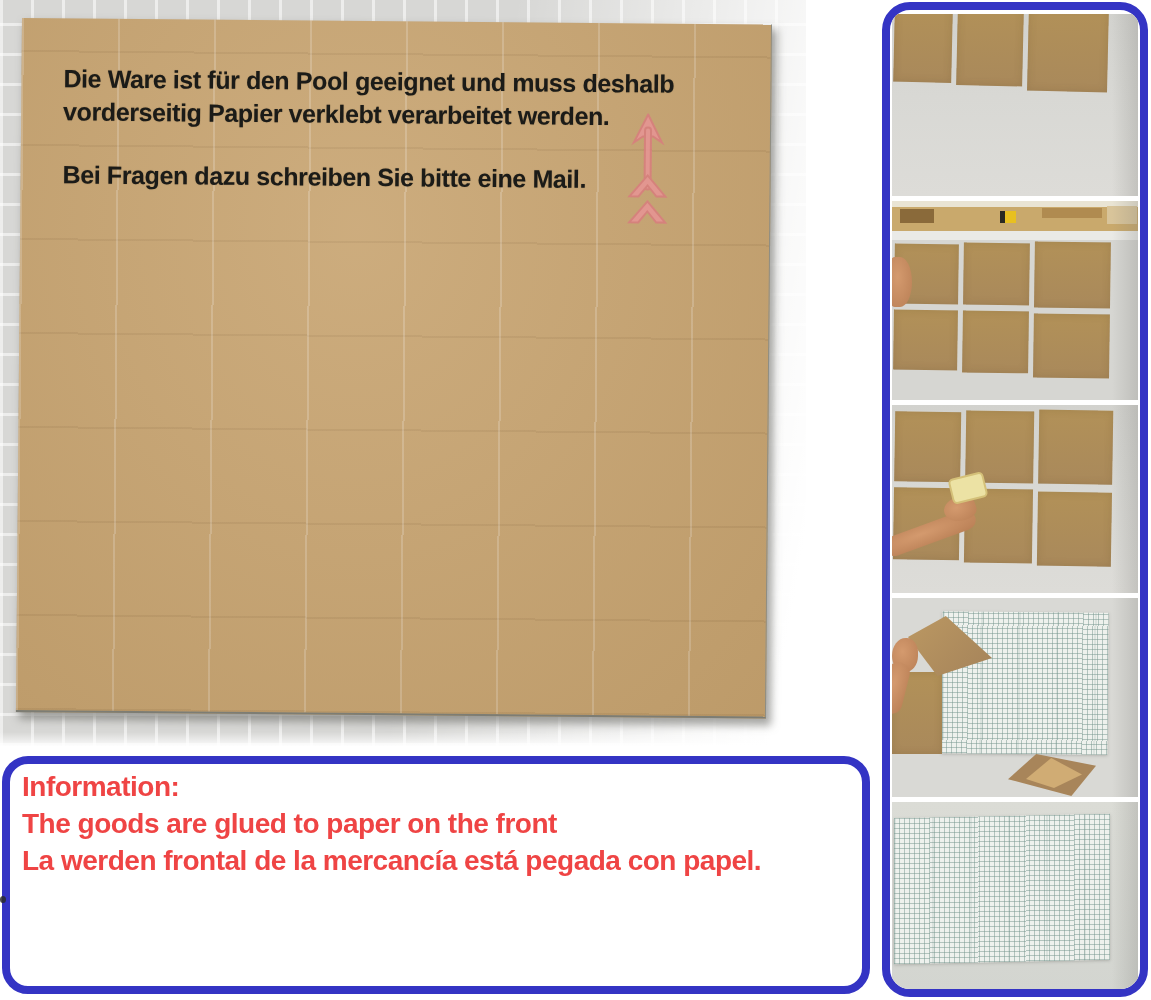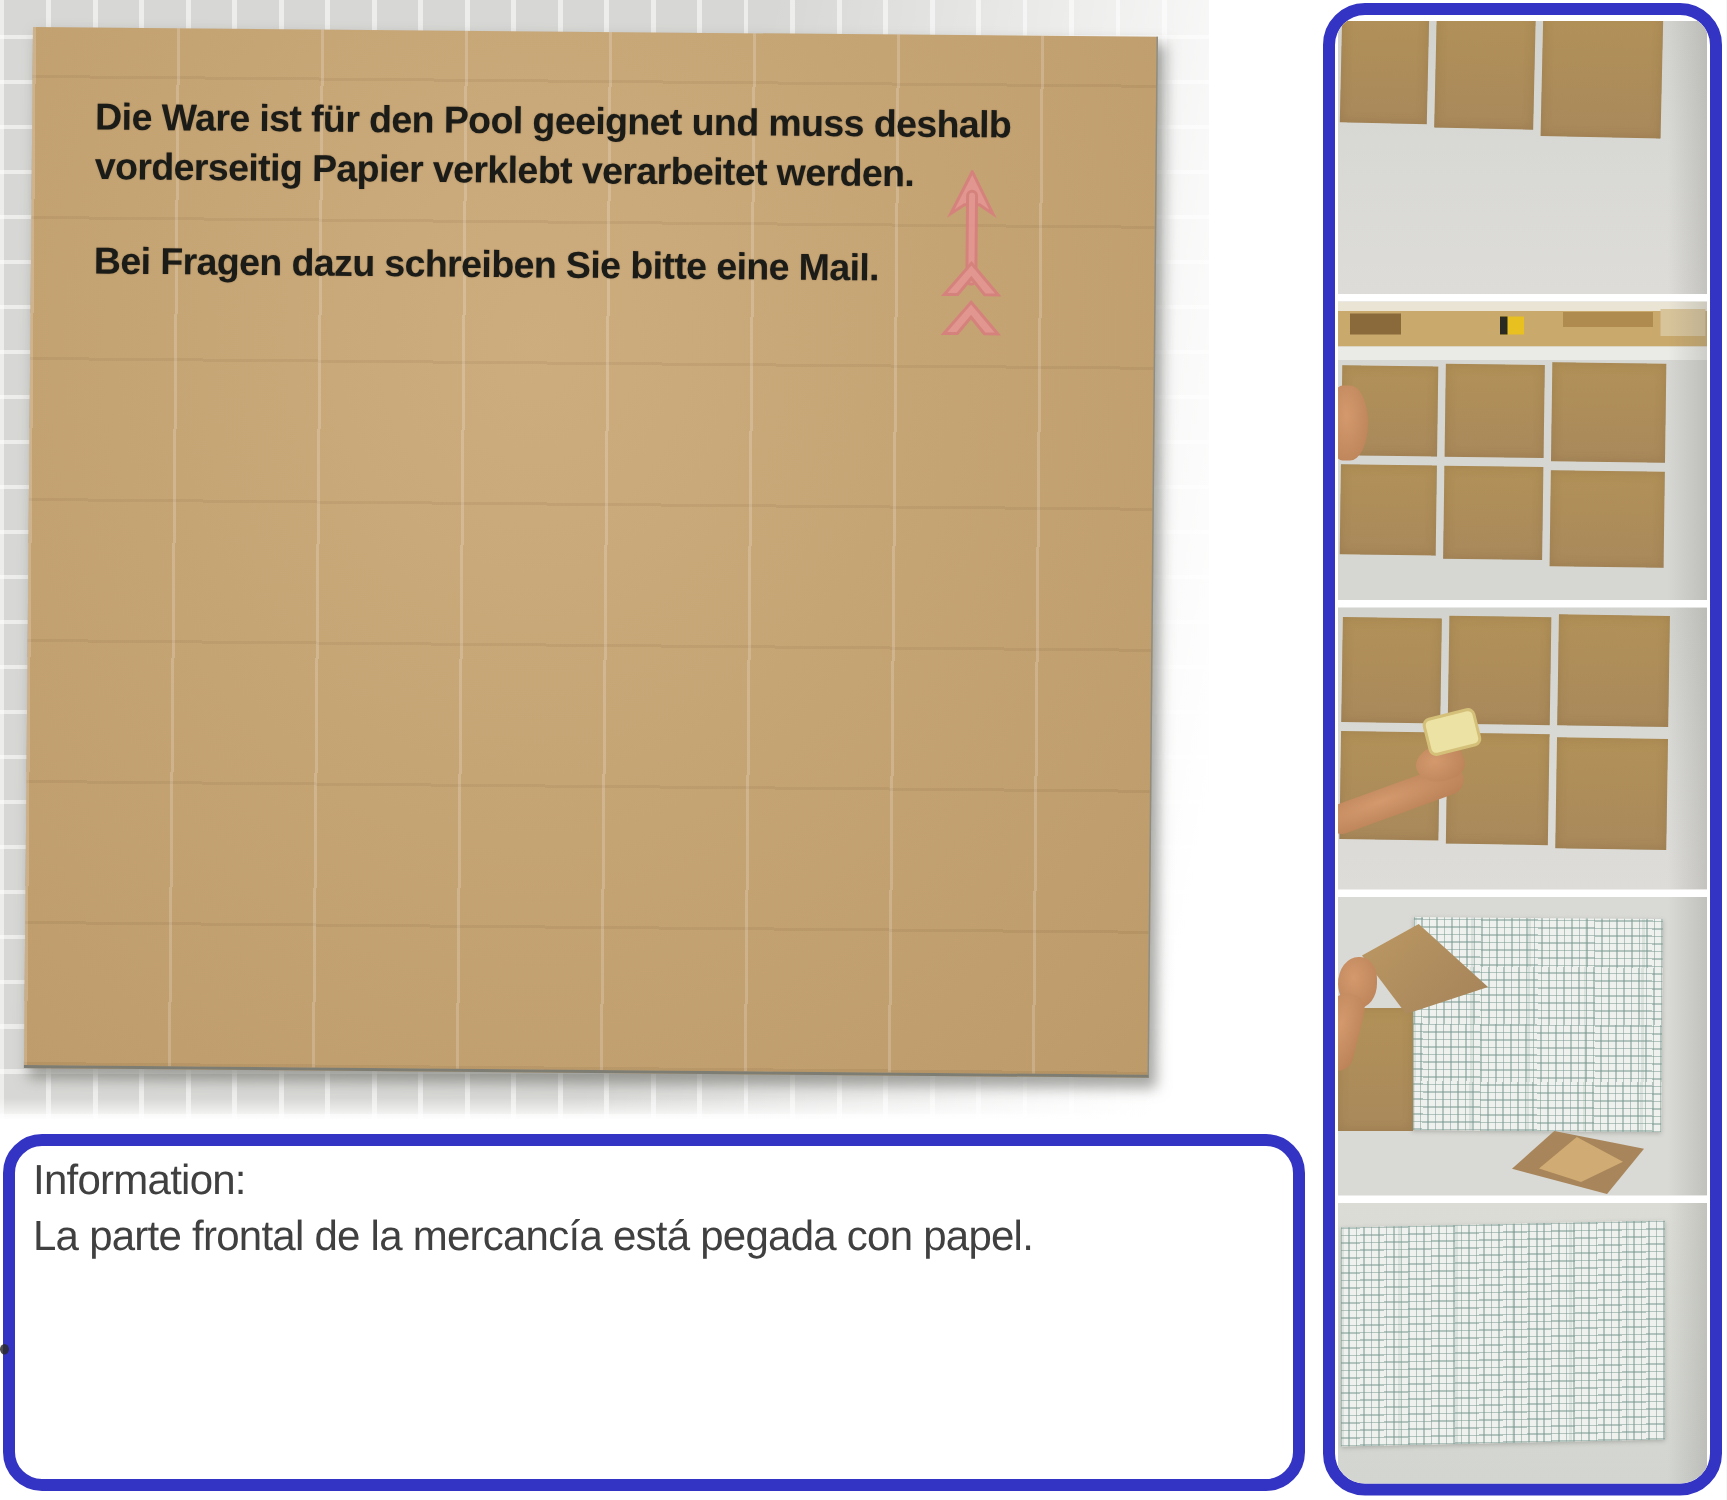--- a/index.html
+++ b/index.html
@@ -37,22 +37,22 @@
   .note .gap-line { margin-top:30px; }
   .arrow-wrap { position:absolute; left:602px; top:90px; width:50px; height:122px; }
 
   
   .info-box {
     position:absolute; left:2px; top:756px; width:868px; height:238px;
     background:#ffffff; border:8px solid #3434c4; border-radius:26px;
     padding:4px 6px 0 12px; overflow:hidden;
   }
   .info-box .line {
-    font-weight:normal; font-size:28px; letter-spacing:-0.5px; line-height:37px;
-    color:#404040; white-space:nowrap;
+    font-weight:bold; font-size:28px; letter-spacing:-0.5px; line-height:37px;
+    color:#ef4444; white-space:nowrap;
   }
   .stray-mark { position:absolute; left:0; top:896px; width:6px; height:7px;
     background:#2c2c2c; border-radius:50%; opacity:.85; }
 
   
   .step-strip {
     position:absolute; left:882px; top:2px; width:266px; height:995px;
     background:#ffffff; border:8px solid #3434c4; border-radius:28px;
     padding:4px 2px; overflow:hidden;
   }
@@ -100,21 +100,22 @@
             <path d="M25,62 L43,83 L34,83 L25,72 L16,83 L7,83 Z"></path>
             <path d="M25,88 L43,109 L34,109 L25,98 L16,109 L7,109 Z"></path>
           </g>
         </svg>
       </div>
     </div>
   </div>
 
   <div class="info-box">
     <div class="line">Information:</div>
-    <div class="line">La parte frontal de la mercancía está pegada con papel.</div>
+    <div class="line">The goods are glued to paper on the front</div>
+    <div class="line">La werden frontal de la mercancía está pegada con papel.</div>
   </div>
   <div class="stray-mark"></div>
 
   <div class="step-strip">
 
     <div class="step-photo wall" style="height:182px;">
       <div style="position:absolute; left:2px; top:-8px; width:214px; height:82px; transform:rotate(1.3deg);">
         <div class="tile" style="left:0; top:0; width:58px; height:78px;"></div>
         <div class="tile" style="left:63px; top:0; width:66px; height:80px;"></div>
         <div class="tile" style="left:134px; top:0; width:80px; height:84px;"></div>

